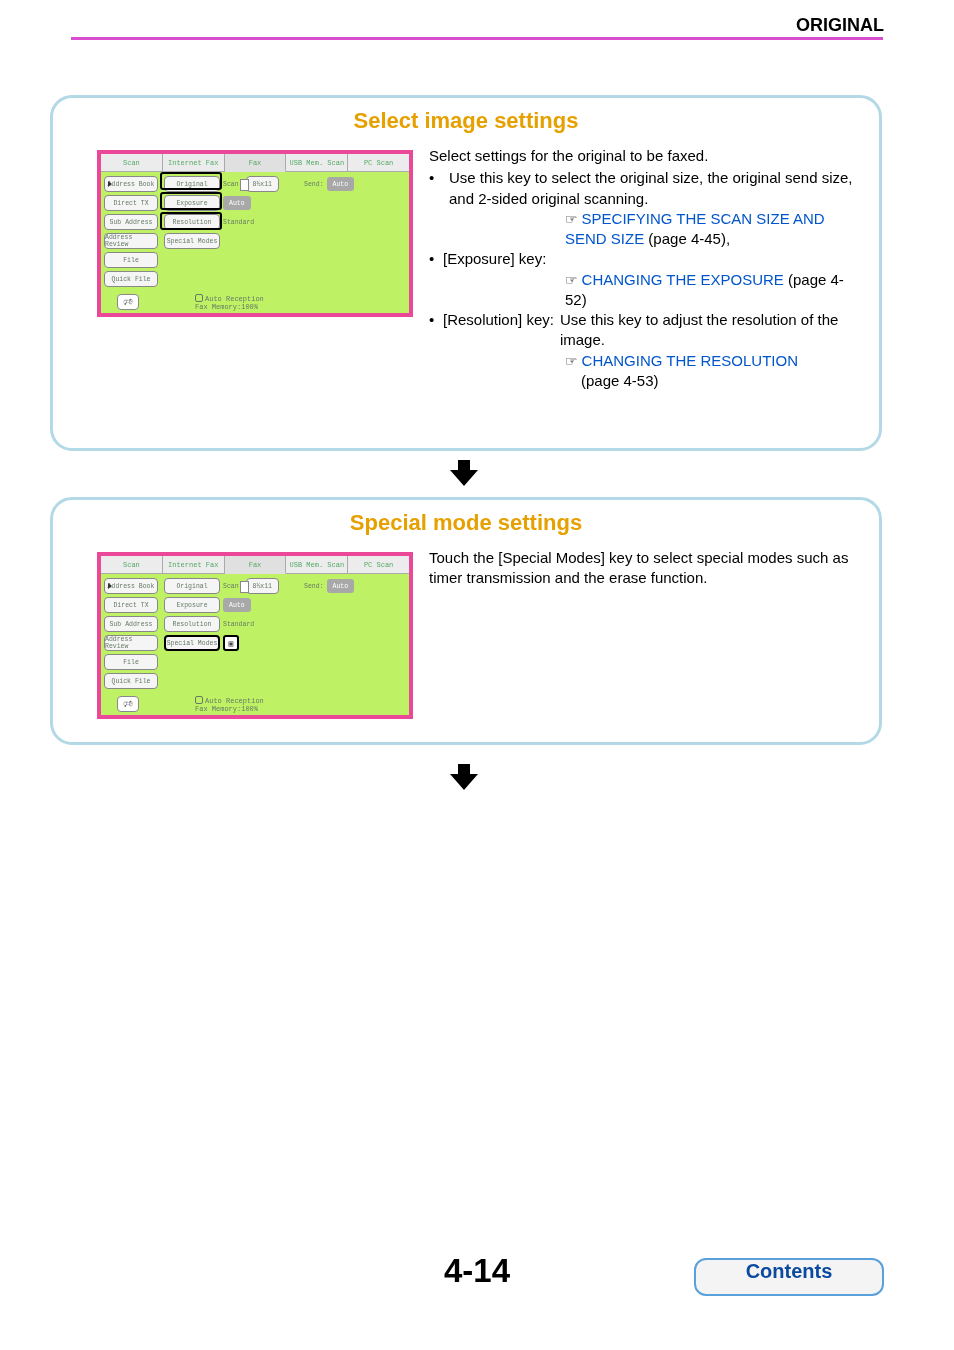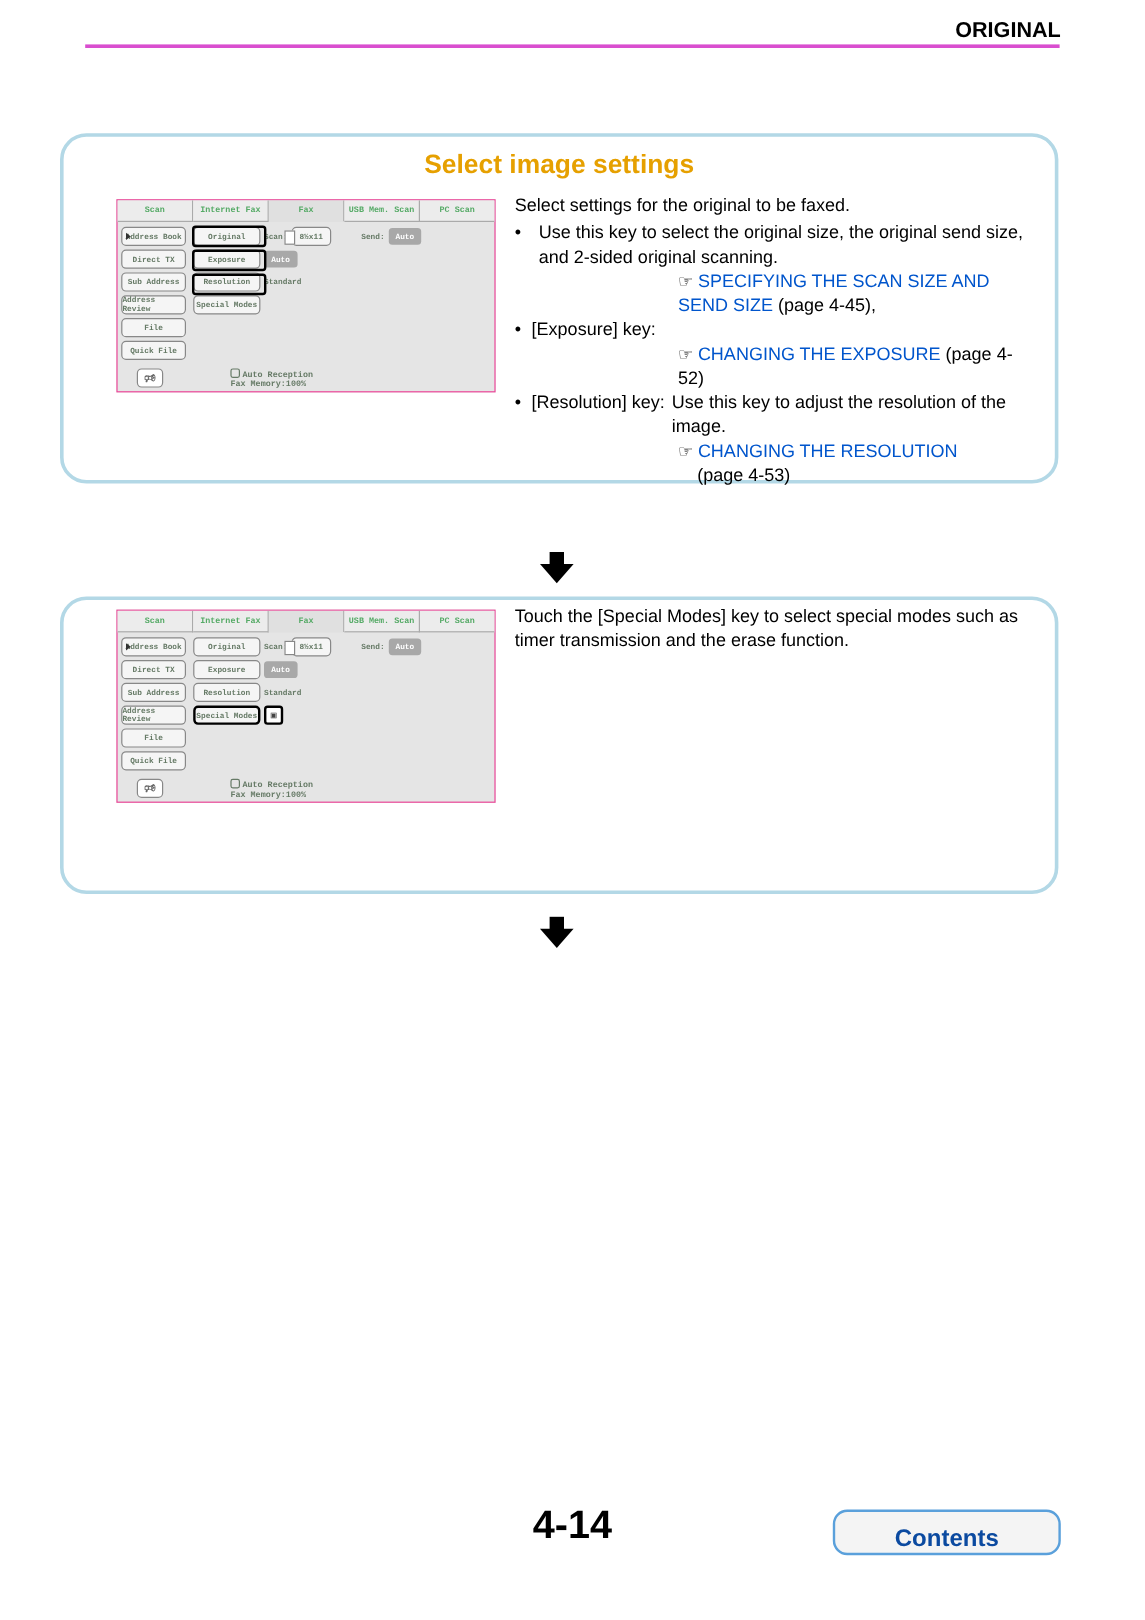--- a/index.html
+++ b/index.html
@@ -4,21 +4,21 @@
 <style>
   * { box-sizing: border-box; }
   html, body { margin:0; padding:0; background:#fff; font-family:Arial,Helvetica,sans-serif; }
   .page { width:954px; height:1350px; position:relative; background:#fff; }
   .top-bar { position:absolute; top:37px; left:71px; width:812px; height:3px; background:#d94ecf; }
   .header { position:absolute; top:15px; right:70px; font-weight:bold; font-size:18px; color:#000; }
   .panel { position:absolute; left:50px; width:832px; border:3px solid #b3d8e6; border-radius:22px; background:#fff; }
   .panel-title { width:100%; text-align:center; font-size:22px; font-weight:bold; color:#e6a000; padding:10px 0 8px; }
   .panel-body { display:flex; }
   .fax-area { position:relative; margin:8px 0 14px 44px; }
-  .fax-screen { width:316px; border:1px solid #ec4899; background:#e5e5e5;font-weight:bold; }
+  .fax-screen { width:316px; border:4px solid #ec4899; background:#bef264; }
   .tabs { display:flex; height:18px; font-family:"Courier New",monospace; font-size:7px; color:#5a6; }
   .tab { flex:1; text-align:center; display:flex; align-items:center; justify-content:center; background:#ececec; border-right:1px solid #aaa; border-bottom:1px solid #aaa; position:relative; }
   .tab:last-child { border-right:none; }
   .tab.active { background:#e0e0e0; border-bottom:1px solid #e0e0e0; }
   .fax-main { display:flex; }
   .side-col { width:60px; display:flex; flex-direction:column; gap:3px; padding:4px 3px; }
   .side-btn { height:16px; border:1px solid #888; border-radius:4px; background:#f5f5f5; font-family:"Courier New",monospace; font-size:6.5px; color:#667a66; display:flex; align-items:center; justify-content:center; position:relative; }
   .side-btn .tri { position:absolute; left:3px; top:4px; width:0; height:0; border-top:3px solid transparent; border-bottom:3px solid transparent; border-left:4px solid #333; }
   .main-col { flex:1; padding:4px 5px 6px 3px; display:flex; flex-direction:column; gap:3px; font-family:"Courier New",monospace; font-size:6.5px; color:#667a66; }
   .row { display:flex; align-items:center; gap:3px; height:16px; }
@@ -41,30 +41,30 @@
   .bullet-row .v { flex:1; padding-left:6px; }
   .ind { padding-left:136px; }
   .ind2 { padding-left:150px; }
   .ind3 { padding-left:152px; }
   .link { color:#0055cc; }
   .ptr { font-size:14px; margin-right:4px; color:#000; }
   .arrow-down { position:absolute; left:450px; width:28px; height:26px; }
   .arrow-down .stem { position:absolute; left:8px; top:0; width:12px; height:12px; background:#000; }
   .arrow-down .head { position:absolute; left:0; top:10px; width:0; height:0; border-left:14px solid transparent; border-right:14px solid transparent; border-top:16px solid #000; }
   .page-number { position:absolute; left:0; width:954px; text-align:center; bottom:60px; font-size:33px; font-weight:bold; color:#000; }
-  .contents-btn { position:absolute; right:70px; bottom:54px; width:190px; height:38px; border:2px solid #5aa0db; border-radius:12px; background:#f4f4f4; color:#0b4aa0; font-size:20px; font-weight:bold; display:flex; align-items:flex-end; justify-content:center;margin-top:36px; }
+  .contents-btn { position:absolute; right:70px; bottom:54px; width:190px; height:38px; border:2px solid #5aa0db; border-radius:12px; background:#f4f4f4; color:#0b4aa0; font-size:20px; font-weight:bold; display:flex; align-items:flex-start; justify-content:center;margin-top:36px; }
 </style>
 </head>
 <body>
 <div class="page">
 
 <div class="top-bar"></div>
 <div class="header">ORIGINAL</div>
 
-<div class="panel" style="top:111px; height:292px;">
+<div class="panel" style="top:95px; height:356px;">
   <div class="panel-title">Select image settings</div>
   <div class="panel-body">
     <div class="fax-area">
       <div class="fax-screen">
         <div class="tabs">
           <div class="tab">
                 <span>Scan</span>
               </div>
           <div class="tab">
                 <span>Internet Fax</span>
@@ -172,20 +172,21 @@
     </div>
   </div>
 </div>
 
 <div class="arrow-down" style="top:460px;">
       <div class="stem"></div>
       <div class="head"></div>
     </div>
 
 <div class="panel" style="top:497px; height:248px;">
+  <div class="panel-title">Special mode settings</div>
   <div class="panel-body">
     <div class="fax-area">
       <div class="fax-screen">
         <div class="tabs">
           <div class="tab">
                 <span>Scan</span>
               </div>
           <div class="tab">
                 <span>Internet Fax</span>
               </div>

